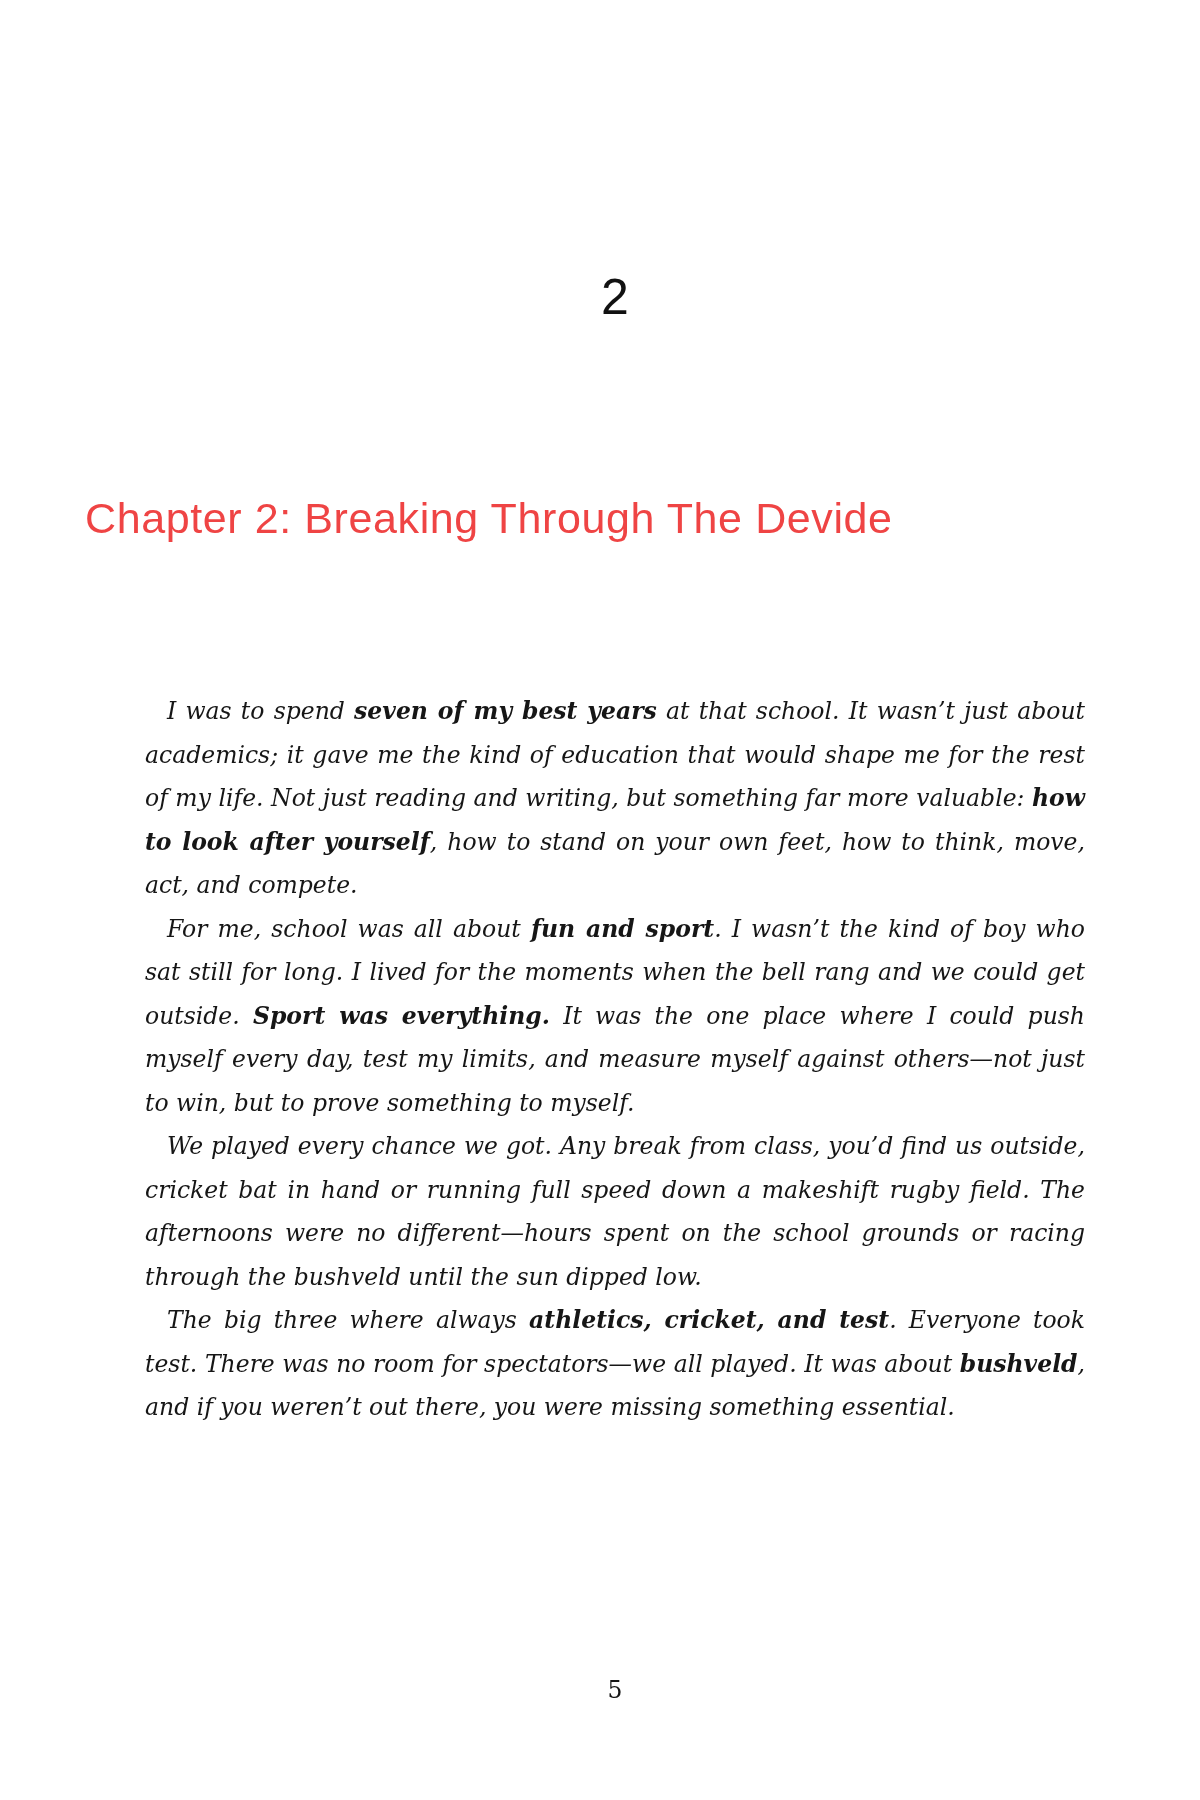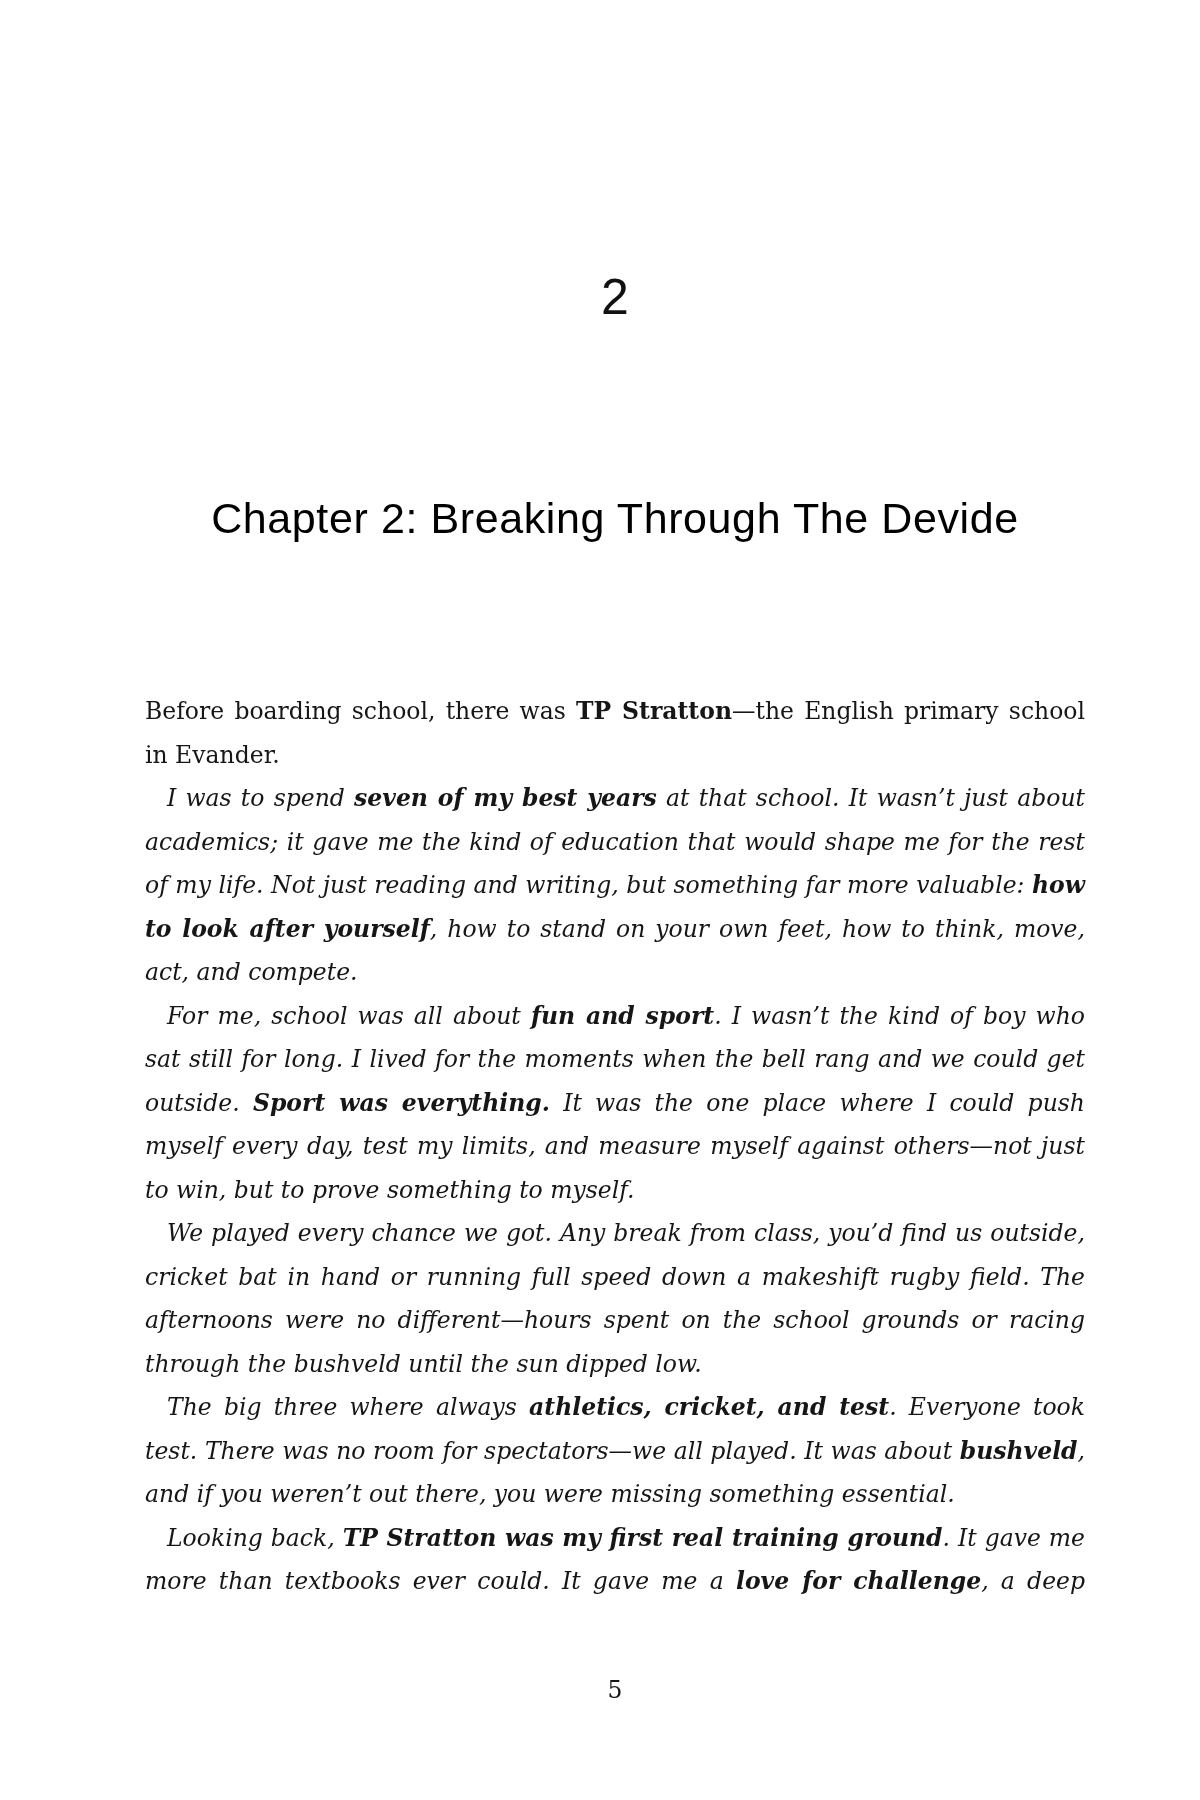--- a/index.html
+++ b/index.html
@@ -31,26 +31,26 @@
     font-weight: 400;
     color: #111111;
     line-height: 1;
   }
   .chapter-title {
     position: absolute;
     top: 492px;
     left: 85px;
     width: 1060px;
     margin: 0;
-    text-align: center;
+    text-align: left;
     font-family: "Liberation Sans", "DejaVu Sans", sans-serif;
     font-size: 43px;
     font-weight: 400;
     letter-spacing: 0.6px;
-    color: #000000;
+    color: #ef4444;
     line-height: 1.25;
     white-space: nowrap;
   }
   .body-text {
     position: absolute;
     top: 690px;
     left: 145px;
     width: 940px;
     font-size: 23.5px;
     line-height: 43.5px;
@@ -84,22 +84,20 @@
 </style>
 </head>
 <body>
 
 <div class="page">
   <div class="chapter-number">2</div>
 
   <h1 class="chapter-title">Chapter 2: Breaking Through The Devide</h1>
 
   <div class="body-text">
-      <p class=""><span>Before boarding school, there was </span><strong>TP Stratton</strong><span>—the English primary school in Evander.</span></p>
       <p class="indent"><span>I was to spend </span><strong>seven of my best years</strong><span> at that school. It wasn’t just about academics; it gave me the kind of education that would shape me for the rest of my life. Not just reading and writing, but something far more valuable: </span><strong>how to look after yourself</strong><span>, how to stand on your own feet, how to think, move, act, and compete.</span></p>
       <p class="indent"><span>For me, school was all about </span><strong>fun and sport</strong><span>. I wasn’t the kind of boy who sat still for long. I lived for the moments when the bell rang and we could get outside. </span><strong>Sport was everything.</strong><span> It was the one place where I could push myself every day, test my limits, and measure myself against others—not just to win, but to prove something to myself.</span></p>
       <p class="indent"><span>We played every chance we got. Any break from class, you’d find us outside, cricket bat in hand or running full speed down a makeshift rugby field. The afternoons were no different—hours spent on the school grounds or racing through the bushveld until the sun dipped low.</span></p>
       <p class="indent"><span>The big three where always </span><strong>athletics, cricket, and test</strong><span>. Everyone took test. There was no room for spectators—we all played. It was about </span><strong>bushveld</strong><span>, and if you weren’t out there, you were missing something essential.</span></p>
-      <p class="indent justify-last"><span>Looking back, </span><strong>TP Stratton was my first real training ground</strong><span>. It gave me more than textbooks ever could. It gave me a </span><strong>love for challenge</strong><span>, a deep</span></p>
     </div>
 
   <div class="page-number">5</div>
 </div>
 
 </body></html>

